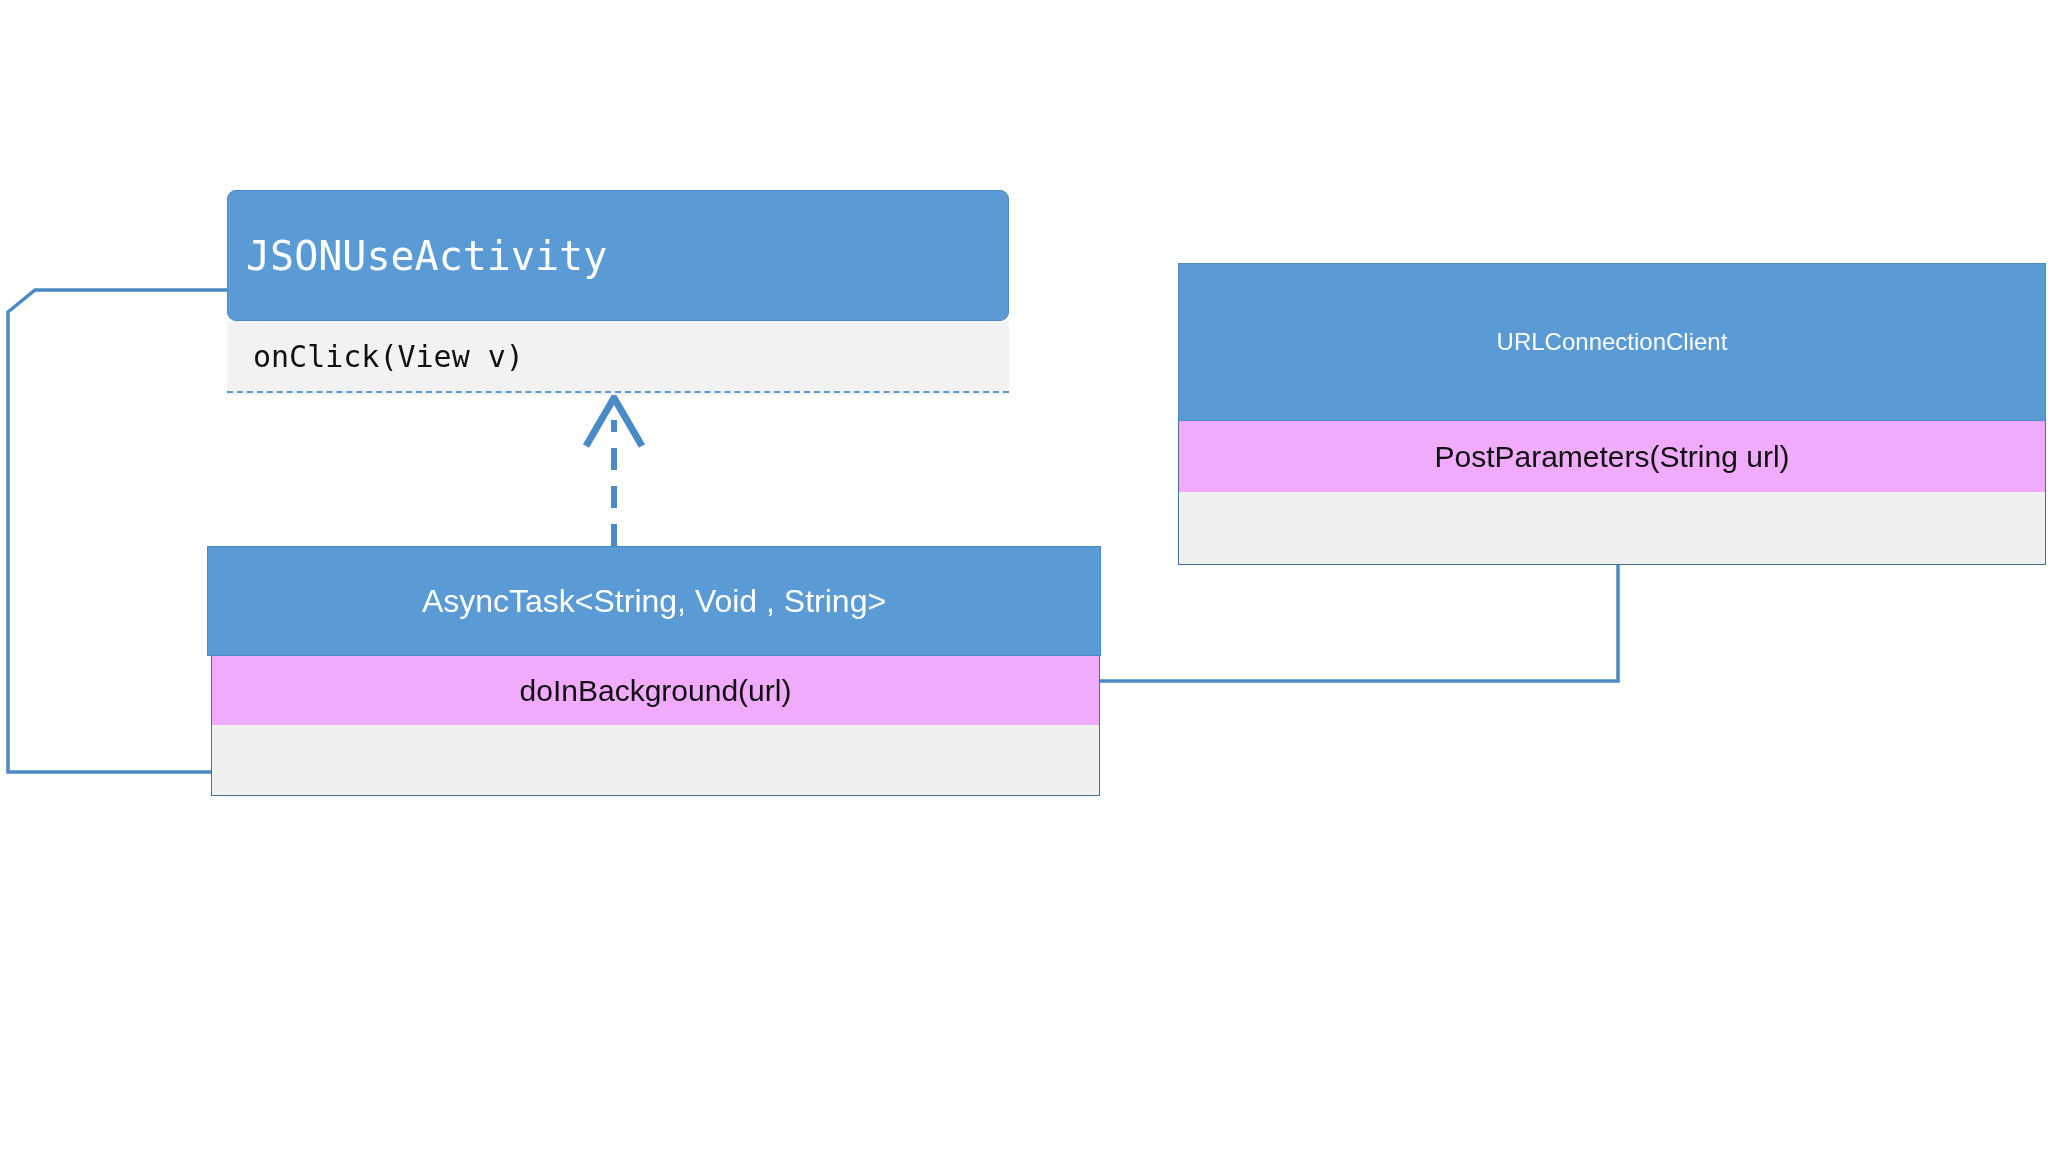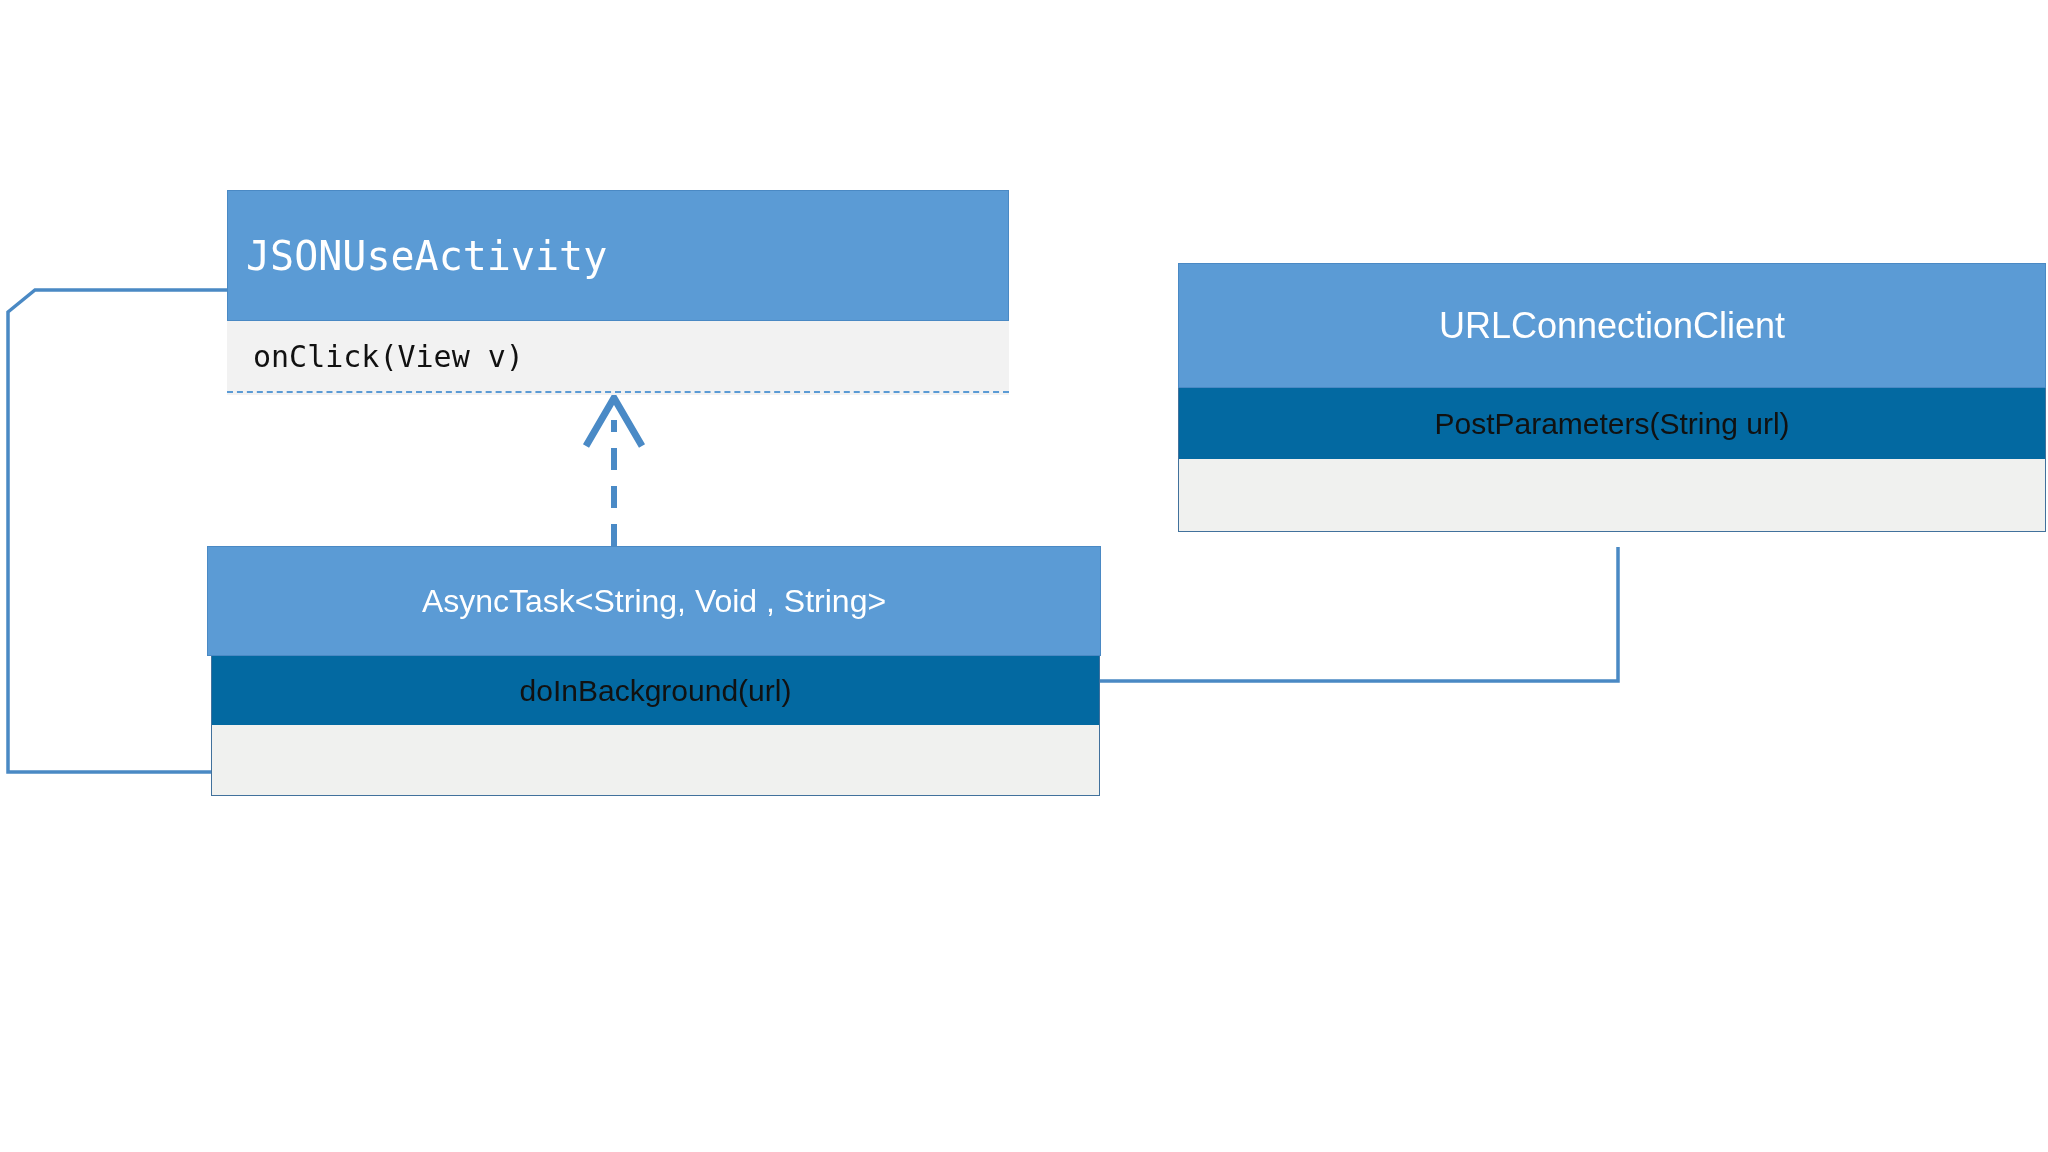--- a/index.html
+++ b/index.html
@@ -41,35 +41,35 @@
   .uml-header {
     box-sizing: border-box;
     background: #5b9bd5;
     color: #ffffff;
     display: flex;
     align-items: center;
     border: 1px solid #4a89c4;
   }
 
   .uml-header.center { justify-content: center; }
-  .uml-header.left   { justify-content: flex-start; }
+  .uml-header.left   { justify-content: flex-start; border-radius: 9px; }
 
   .uml-body {
     box-sizing: border-box;
     background: #f0f1ef;
     border: 1px solid #41719c;
     border-top: none;
   }
 
   .uml-row {
     box-sizing: border-box;
     display: flex;
     align-items: center;
     color: #111111;
-    background: #0369a1;
+    background: #f0abfc;
   }
   .uml-row.center { justify-content: center; }
   .uml-row.left   { justify-content: flex-start; text-align: center; }
   .uml-row.divider-solid  { border-top: 1px solid #41719c; }
   .uml-row.divider-dashed-bottom {
     border-bottom: 2px dashed #5b9bd5;
   }
 
   
   #box-activity { left: 227px; top: 190px; width: 782px; }
@@ -101,21 +101,21 @@
   }
   #box-async .uml-body {
     margin-top: 109px;
     height: 141px;
     border-top: 1px solid #41719c;
   }
   #box-async .uml-row { height: 69px; font-size: 30px; }
 
   
   #box-url { left: 1178px; top: 263px; width: 868px; }
-  #box-url .uml-header { height: 125px; font-size: 36px; }
+  #box-url .uml-header { height: 158px; font-size: 24px; }
   #box-url .uml-body { height: 144px; }
   #box-url .uml-row { height: 71px; font-size: 30px; }
 </style>
 </head>
 <body>
 
 <div id="canvas">
 
   <svg id="connectors" viewBox="0 0 2048 1152" width="2048" height="1152" xmlns="http://www.w3.org/2000/svg">
 

